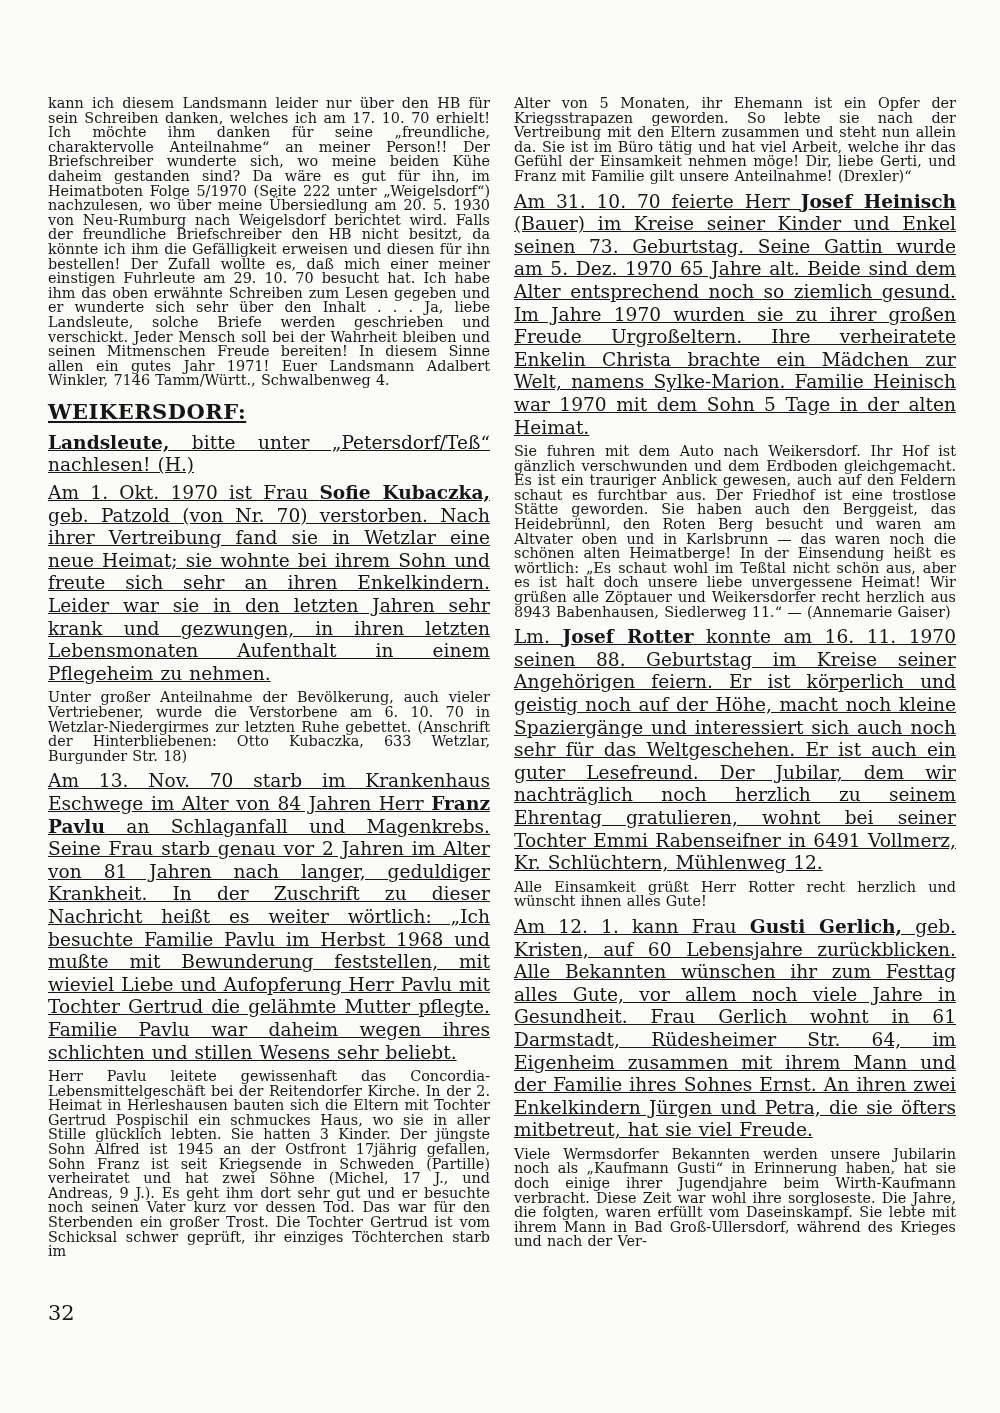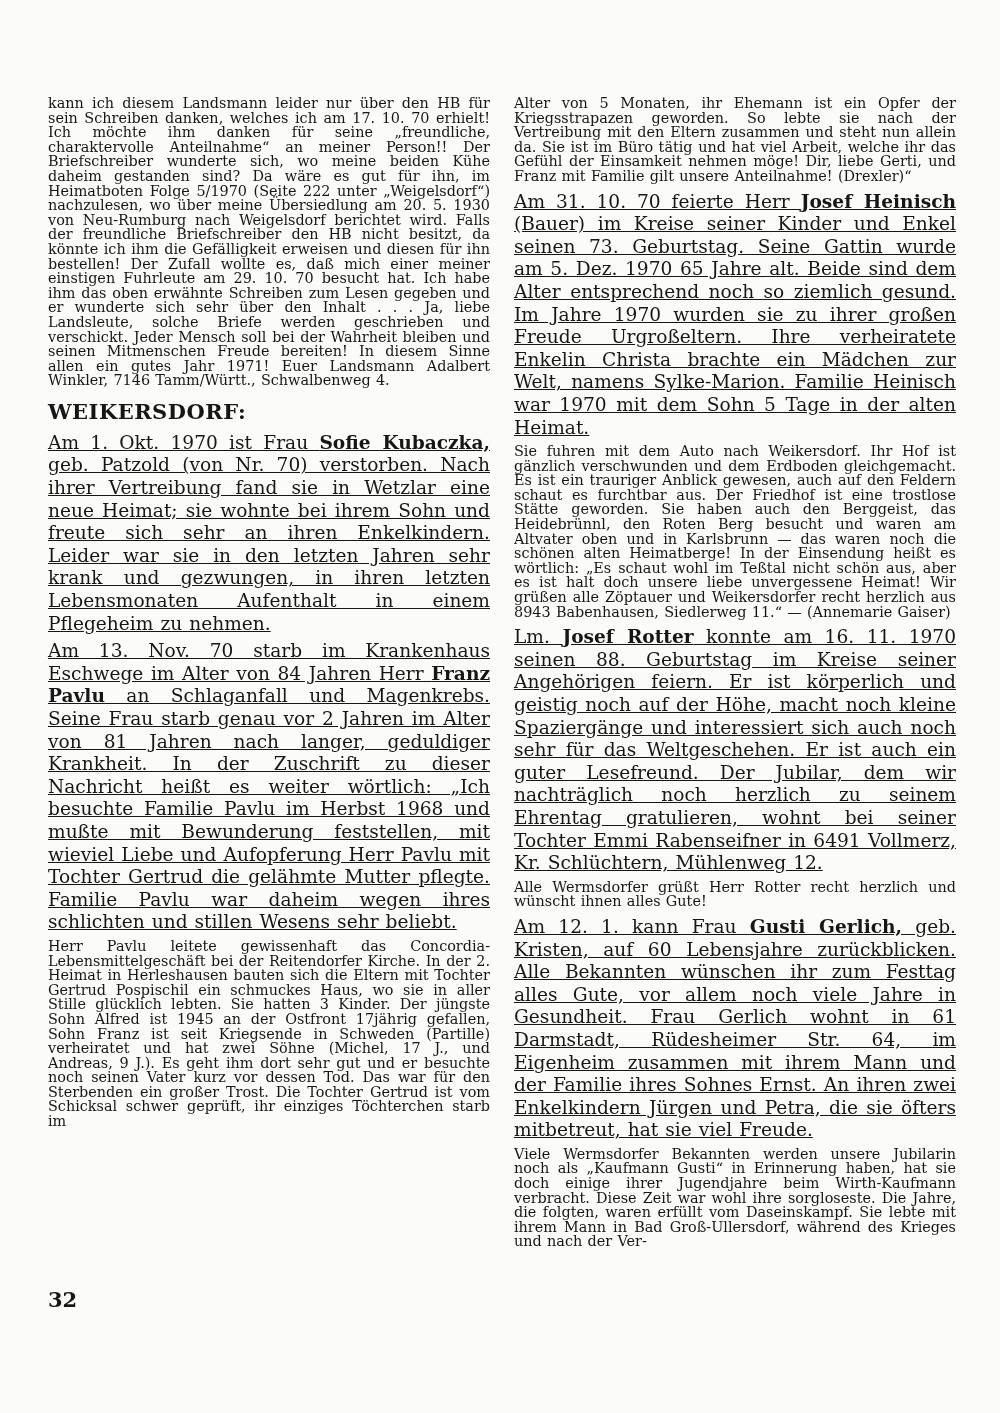--- a/index.html
+++ b/index.html
@@ -45,50 +45,53 @@
     word-spacing: 0.05em;
     margin-bottom: 7px;
   }
   .section-heading {
     font-size: 21px;
     line-height: 24px;
     font-weight: bold;
     letter-spacing: 0.5px;
     margin-top: 12px;
     margin-bottom: 8px;
+    text-decoration: underline;
   }
   .page-number {
     position: absolute;
     left: 48px;
-    bottom: 101px;
+    bottom: 88px;
     font-size: 21px;
-    font-weight: bold;
+    font-weight: normal;
   }
   b { font-weight: bold; }
 </style>
 </head>
 <body>
 
 <div class="page">
   <div class="columns">
 
     <div class="col">
       <p class="small-text"><span>kann ich diesem Landsmann leider nur über den HB für sein Schreiben danken, welches ich am 17. 10. 70 erhielt! Ich möchte ihm danken für seine „freundliche, charaktervolle Anteilnahme“ an meiner Person!! Der Briefschreiber wunderte sich, wo meine beiden Kühe daheim gestanden sind? Da wäre es gut für ihn, im Heimatboten Folge 5/1970 (Seite 222 unter „Weigelsdorf“) nachzulesen, wo über meine Übersiedlung am 20. 5. 1930 von Neu-Rumburg nach Weigelsdorf berichtet wird. Falls der freundliche Briefschreiber den HB nicht besitzt, da könnte ich ihm die Gefälligkeit erweisen und diesen für ihn bestellen! Der Zufall wollte es, daß mich einer meiner einstigen Fuhrleute am 29. 10. 70 besucht hat. Ich habe ihm das oben erwähnte Schreiben zum Lesen gegeben und er wunderte sich sehr über den Inhalt . . . Ja, liebe Landsleute, solche Briefe werden geschrieben und verschickt. Jeder Mensch soll bei der Wahrheit bleiben und seinen Mitmenschen Freude bereiten! In diesem Sinne allen ein gutes Jahr 1971! Euer Landsmann Adalbert Winkler, 7146 Tamm/Württ., Schwalbenweg 4.</span></p>
       <h2 class="section-heading"><b>WEIKERSDORF:</b></h2>
+      <p class="body-text"><b>Landsleute,</b><span> bitte unter „Petersdorf/Teß“ nachlesen! (H.)</span></p>
       <p class="body-text"><span>Am 1. Okt. 1970 ist Frau </span><b>Sofie Kubaczka,</b><span> geb. Patzold (von Nr. 70) verstorben. Nach ihrer Vertreibung fand sie in Wetzlar eine neue Heimat; sie wohnte bei ihrem Sohn und freute sich sehr an ihren Enkelkindern. Leider war sie in den letzten Jahren sehr krank und gezwungen, in ihren letzten Lebensmonaten Aufenthalt in einem Pflegeheim zu nehmen.</span></p>
+      <p class="small-text"><span>Unter großer Anteilnahme der Bevölkerung, auch vieler Vertriebener, wurde die Verstorbene am 6. 10. 70 in Wetzlar-Niedergirmes zur letzten Ruhe gebettet. (Anschrift der Hinterbliebenen: Otto Kubaczka, 633 Wetzlar, Burgunder Str. 18)</span></p>
       <p class="body-text"><span>Am 13. Nov. 70 starb im Krankenhaus Eschwege im Alter von 84 Jahren Herr </span><b>Franz Pavlu</b><span> an Schlaganfall und Magenkrebs. Seine Frau starb genau vor 2 Jahren im Alter von 81 Jahren nach langer, geduldiger Krankheit. In der Zuschrift zu dieser Nachricht heißt es weiter wörtlich: „Ich besuchte Familie Pavlu im Herbst 1968 und mußte mit Bewunderung feststellen, mit wieviel Liebe und Aufopferung Herr Pavlu mit Tochter Gertrud die gelähmte Mutter pflegte. Familie Pavlu war daheim wegen ihres schlichten und stillen Wesens sehr beliebt.</span></p>
       <p class="small-text"><span>Herr Pavlu leitete gewissenhaft das Concordia-Lebensmittelgeschäft bei der Reitendorfer Kirche. In der 2. Heimat in Herleshausen bauten sich die Eltern mit Tochter Gertrud Pospischil ein schmuckes Haus, wo sie in aller Stille glücklich lebten. Sie hatten 3 Kinder. Der jüngste Sohn Alfred ist 1945 an der Ostfront 17jährig gefallen, Sohn Franz ist seit Kriegsende in Schweden (Partille) verheiratet und hat zwei Söhne (Michel, 17 J., und Andreas, 9 J.). Es geht ihm dort sehr gut und er besuchte noch seinen Vater kurz vor dessen Tod. Das war für den Sterbenden ein großer Trost. Die Tochter Gertrud ist vom Schicksal schwer geprüft, ihr einziges Töchterchen starb im</span></p>
     </div>
 
     <div class="col">
       <p class="small-text"><span>Alter von 5 Monaten, ihr Ehemann ist ein Opfer der Kriegsstrapazen geworden. So lebte sie nach der Vertreibung mit den Eltern zusammen und steht nun allein da. Sie ist im Büro tätig und hat viel Arbeit, welche ihr das Gefühl der Einsamkeit nehmen möge! Dir, liebe Gerti, und Franz mit Familie gilt unsere Anteilnahme! (Drexler)“</span></p>
       <p class="body-text"><span>Am 31. 10. 70 feierte Herr </span><b>Josef Heinisch</b><span> (Bauer) im Kreise seiner Kinder und Enkel seinen 73. Geburtstag. Seine Gattin wurde am 5. Dez. 1970 65 Jahre alt. Beide sind dem Alter entsprechend noch so ziemlich gesund. Im Jahre 1970 wurden sie zu ihrer großen Freude Urgroßeltern. Ihre verheiratete Enkelin Christa brachte ein Mädchen zur Welt, namens Sylke-Marion. Familie Heinisch war 1970 mit dem Sohn 5 Tage in der alten Heimat.</span></p>
       <p class="small-text"><span>Sie fuhren mit dem Auto nach Weikersdorf. Ihr Hof ist gänzlich verschwunden und dem Erdboden gleichgemacht. Es ist ein trauriger Anblick gewesen, auch auf den Feldern schaut es furchtbar aus. Der Friedhof ist eine trostlose Stätte geworden. Sie haben auch den Berggeist, das Heidebrünnl, den Roten Berg besucht und waren am Altvater oben und in Karlsbrunn — das waren noch die schönen alten Heimatberge! In der Einsendung heißt es wörtlich: „Es schaut wohl im Teßtal nicht schön aus, aber es ist halt doch unsere liebe unvergessene Heimat! Wir grüßen alle Zöptauer und Weikersdorfer recht herzlich aus 8943 Babenhausen, Siedlerweg 11.“ — (Annemarie Gaiser)</span></p>
       <p class="body-text"><span>Lm. </span><b>Josef Rotter</b><span> konnte am 16. 11. 1970 seinen 88. Geburtstag im Kreise seiner Angehörigen feiern. Er ist körperlich und geistig noch auf der Höhe, macht noch kleine Spaziergänge und interessiert sich auch noch sehr für das Weltgeschehen. Er ist auch ein guter Lesefreund. Der Jubilar, dem wir nachträglich noch herzlich zu seinem Ehrentag gratulieren, wohnt bei seiner Tochter Emmi Rabenseifner in 6491 Vollmerz, Kr. Schlüchtern, Mühlenweg 12.</span></p>
-      <p class="small-text"><span>Alle Wermsdorfer grüßt Herr Rotter recht herzlich und wünscht ihnen alles Gute!</span></p>
+      <p class="small-text"><span>Alle Einsamkeit grüßt Herr Rotter recht herzlich und wünscht ihnen alles Gute!</span></p>
       <p class="body-text"><span>Am 12. 1. kann Frau </span><b>Gusti Gerlich,</b><span> geb. Kristen, auf 60 Lebensjahre zurückblicken. Alle Bekannten wünschen ihr zum Festtag alles Gute, vor allem noch viele Jahre in Gesundheit. Frau Gerlich wohnt in 61 Darmstadt, Rüdesheimer Str. 64, im Eigenheim zusammen mit ihrem Mann und der Familie ihres Sohnes Ernst. An ihren zwei Enkelkindern Jürgen und Petra, die sie öfters mitbetreut, hat sie viel Freude.</span></p>
       <p class="small-text"><span>Viele Wermsdorfer Bekannten werden unsere Jubilarin noch als „Kaufmann Gusti“ in Erinnerung haben, hat sie doch einige ihrer Jugendjahre beim Wirth-Kaufmann verbracht. Diese Zeit war wohl ihre sorgloseste. Die Jahre, die folgten, waren erfüllt vom Daseinskampf. Sie lebte mit ihrem Mann in Bad Groß-Ullersdorf, während des Krieges und nach der Ver-</span></p>
     </div>
 
   </div>
 
   <div class="page-number">32</div>
 </div>
 
 </body></html>

